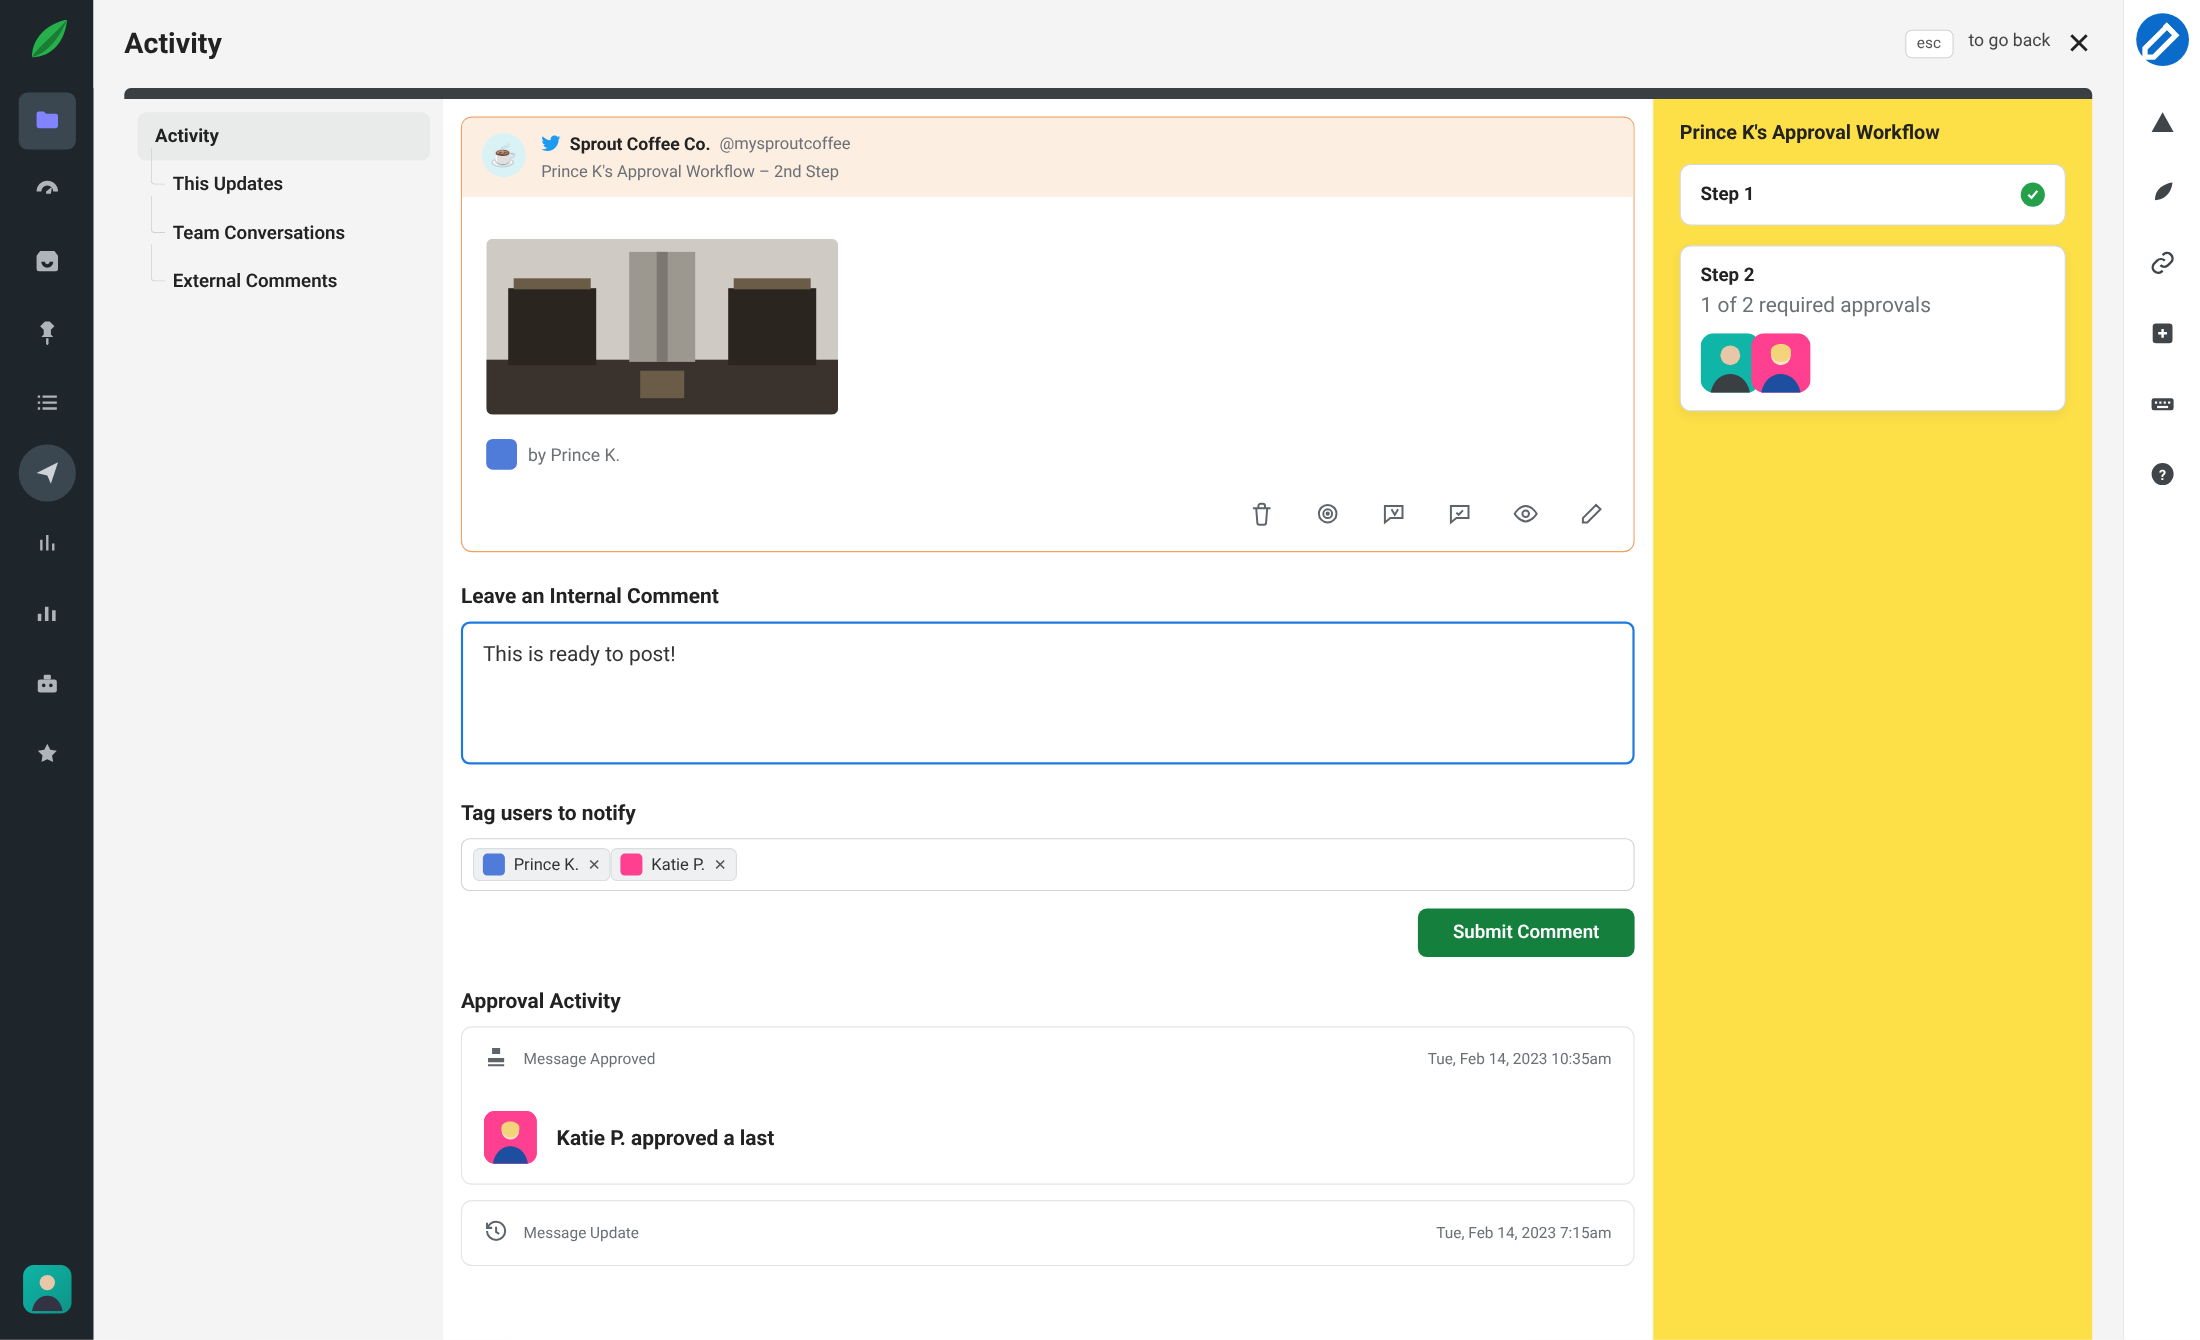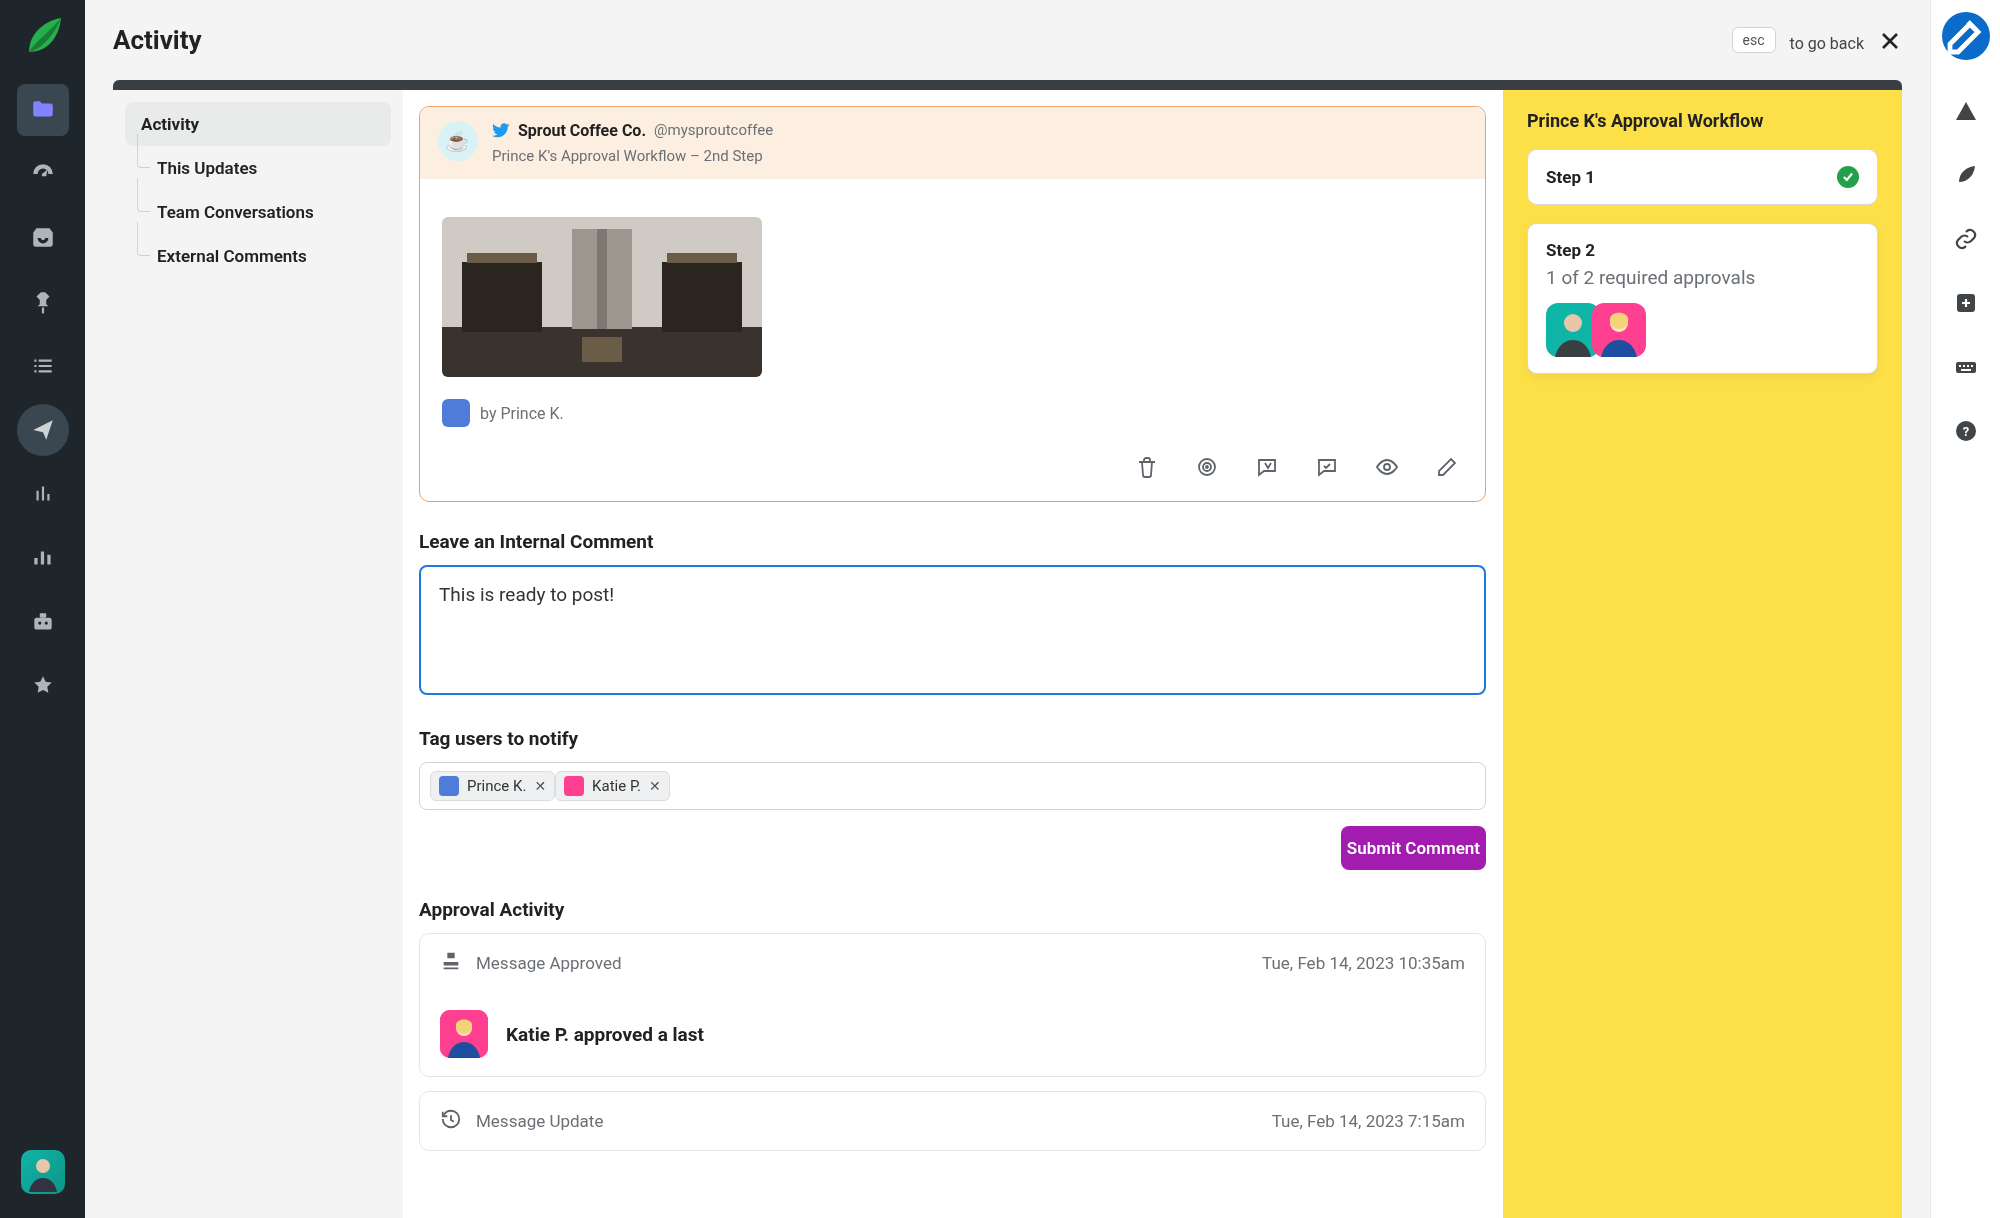--- a/index.html
+++ b/index.html
@@ -16,21 +16,21 @@
 
 
 .right-rail { position:absolute; right:0; top:0; width:70px; height:1218px; background:#ffffff; border-left:1px solid #e5e7eb; display:flex; flex-direction:column; align-items:center; }
 .compose-btn { margin-top:12px; width:48px; height:48px; border-radius:50%; background:#0b6bcb; display:flex; align-items:center; justify-content:center; color:#fff; cursor:pointer;}
 .rail-icon { margin-top:38px; width:26px; height:26px; color:#40454a; display:flex; align-items:center; justify-content:center; cursor:pointer;}
 .rail-icon svg{width:24px;height:24px;}
 
 
 .header { position:absolute; left:85px; top:0; right:70px; height:80px; display:flex; align-items:center; padding:0 28px; background:#f4f4f4;}
 .header h1 { font-size:26px; font-weight:700; color:#222; }
-.header-right { margin-left:auto; display:flex; align-items:flex-end; gap:14px; color:#444;}
+.header-right { margin-left:auto; display:flex; align-items:flex-start; gap:14px; color:#444;}
 .kbd-esc { background:#fff; border:1px solid #d0d3d6; border-radius:6px; padding:4px 10px; font-size:14px; color:#555;}
 .close-x { width:24px; height:24px; color:#222; cursor:pointer;}
 
 
 .panel-wrap { position:absolute; left:113px; right:98px; top:80px; bottom:0; }
 .panel-topbar { height:10px; background:#3a3f44; border-radius:6px 6px 0 0; }
 .panel-body { position:absolute; left:0; right:0; top:10px; bottom:0; background:#f4f4f4; border-radius:0 0 6px 6px; display:flex; }
 
 
 .subnav { width:290px; padding:12px; }
@@ -63,25 +63,25 @@
 .section-h { font-size:19px; font-weight:700; color:#222; margin:28px 0 12px; }
 .comment-box { width:100%; height:130px; border:2px solid #1f7ae0; border-radius:8px; padding:16px 18px; font-size:19px; color:#333; resize:none; outline:none; }
 
 
 .tag-box { border:1px solid #cfd3d6; border-radius:8px; padding:8px 10px; display:flex; }
 .chip { display:flex; align-items:center; gap:8px; background:#eef0f1; border:1px solid #dadde0; border-radius:6px; padding:4px 8px; font-size:15px; color:#333; }
 .chip .chip-av { width:20px; height:20px; border-radius:4px; background:#ccc; }
 .chip .chip-x { color:#555; font-size:14px; cursor:pointer; }
 
 .btn-row { display:flex; justify-content:flex-end; margin-top:16px; }
-.btn-primary { background:#a21caf; color:#fff; border:none; border-radius:8px; padding:12px 6px; font-size:17px; font-weight:600; cursor:pointer; }
+.btn-primary { background:#15803d; color:#fff; border:none; border-radius:8px; padding:12px 32px; font-size:17px; font-weight:600; cursor:pointer; }
 
 
 .act-card { border:1px solid #e3e5e7; border-radius:10px; margin-bottom:14px; overflow:hidden; background:#fff; }
-.act-hdr { display:flex; align-items:center; padding:16px 20px; gap:14px; color:#6b7075; font-size:17px; }
+.act-hdr { display:flex; align-items:center; padding:16px 20px; gap:14px; color:#6b7075; font-size:14px; }
 .act-hdr .spacer{flex:1;}
 .act-row { display:flex; align-items:center; gap:18px; padding:18px 20px; }
 .act-row .av { width:48px; height:48px; border-radius:10px; background:#ff3f8f; }
 .act-row .txt { font-size:19px; font-weight:700; color:#222; }
 
 
 .wf-title { font-size:18px; font-weight:700; color:#222; margin-bottom:18px; }
 .step-card { border:1px solid #d6d9dc; border-radius:10px; padding:16px 18px; margin-bottom:18px; background:#fff; }
 .step-card.active { box-shadow:0 4px 10px rgba(0,0,0,0.06); }
 .step-head { display:flex; align-items:center; font-size:17px; font-weight:700; color:#222; }

